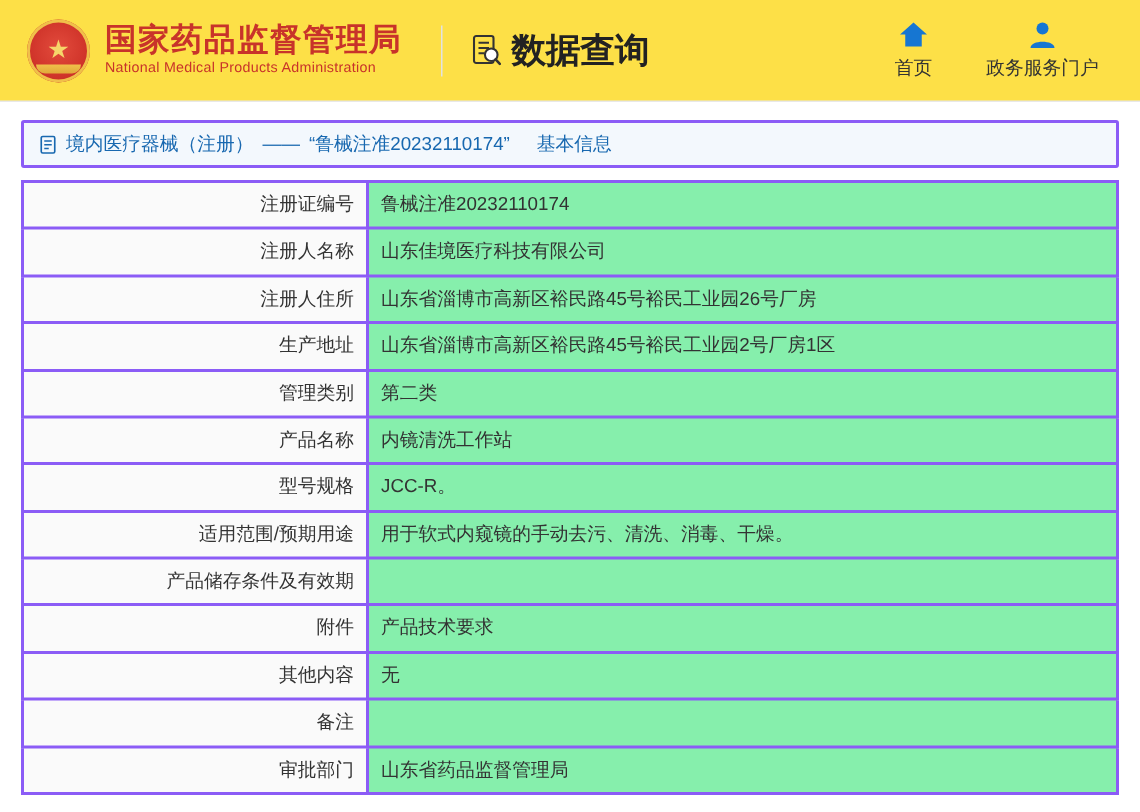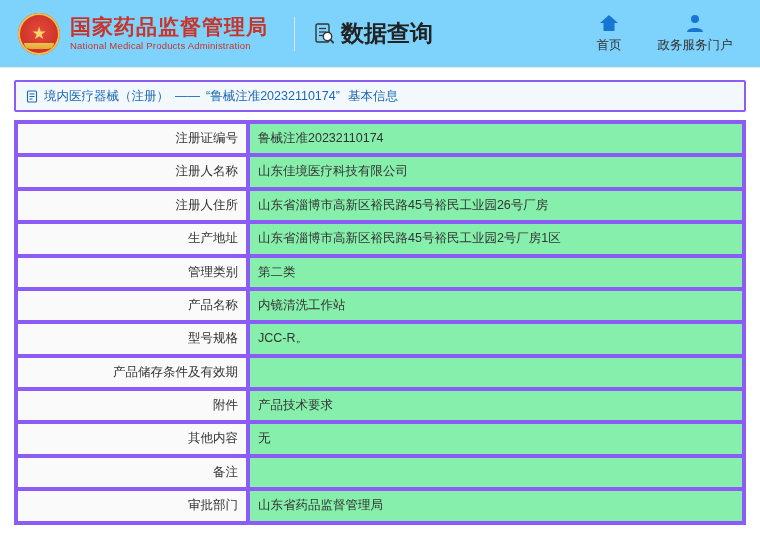--- a/index.html
+++ b/index.html
@@ -17,21 +17,21 @@
   }
 
   
   .header {
     height: 68px;
     border-bottom: 1px solid #e8e8e8;
     display: flex;
     align-items: center;
     padding: 0 22px 0 18px;
     box-sizing: border-box;
-    background: #7dd3fc;
+    background: #fde047;
   }
   .brand {
     display: flex;
     align-items: center;
   }
   .emblem {
     width: 42px;
     height: 42px;
     border-radius: 50%;
     background: radial-gradient(circle at 50% 45%, #e24b3c 0%, #d0342a 60%, #b82a21 100%);
@@ -145,21 +145,21 @@
   
   .table-wrap {
     padding: 8px 14px 0 14px;
   }
   table.info {
     width: 100%;
     border-collapse: collapse;
     table-layout: fixed;
   }
   table.info td {
-    border: 4px solid #8b5cf6;
+    border: 2px solid #8b5cf6;
     padding: 5px 8px;
     font-size: 12.5px;
     line-height: 1.55;
     vertical-align: middle;
     color: #333333;
   }
   td.label {
     width: 212px;
     text-align: right;
     background: #fafafa;
@@ -228,21 +228,21 @@
       <svg viewBox="0 0 13 13" width="13" height="13" aria-hidden="true">
         <rect x="1.5" y="1" width="9" height="11" rx="1" fill="none" stroke="#1868b0" stroke-width="1.1"></rect>
         <line x1="3.5" y1="4" x2="8.5" y2="4" stroke="#1868b0" stroke-width="1"></line>
         <line x1="3.5" y1="6.5" x2="8.5" y2="6.5" stroke="#1868b0" stroke-width="1"></line>
         <line x1="3.5" y1="9" x2="6.5" y2="9" stroke="#1868b0" stroke-width="1"></line>
       </svg>
     </span>
     <span>境内医疗器械（注册）</span>
     <span style="margin:0 6px;">——</span>
     <b>“鲁械注准20232110174”</b>
-    <b style="margin-left:8px;">基本信息</b>
+    <b style="margin-left:18px;">基本信息</b>
   </div>
 </div>
 
 <div class="table-wrap">
   <table class="info">
     <tbody>
       <tr>
         <td class="label">注册证编号</td>
         <td class="value">鲁械注准20232110174</td>
       </tr>
@@ -264,20 +264,24 @@
       </tr>
       <tr>
         <td class="label">产品名称</td>
         <td class="value">内镜清洗工作站</td>
       </tr>
       <tr>
         <td class="label">型号规格</td>
         <td class="value">JCC-R。</td>
       </tr>
       <tr>
+        <td class="label">适用范围/预期用途</td>
+        <td class="value">用于软式内窥镜的手动去污、清洗、消毒、干燥。</td>
+      </tr>
+      <tr>
         <td class="label">产品储存条件及有效期</td>
         <td class="value"></td>
       </tr>
       <tr>
         <td class="label">附件</td>
         <td class="value">产品技术要求</td>
       </tr>
       <tr>
         <td class="label">其他内容</td>
         <td class="value">无</td>

